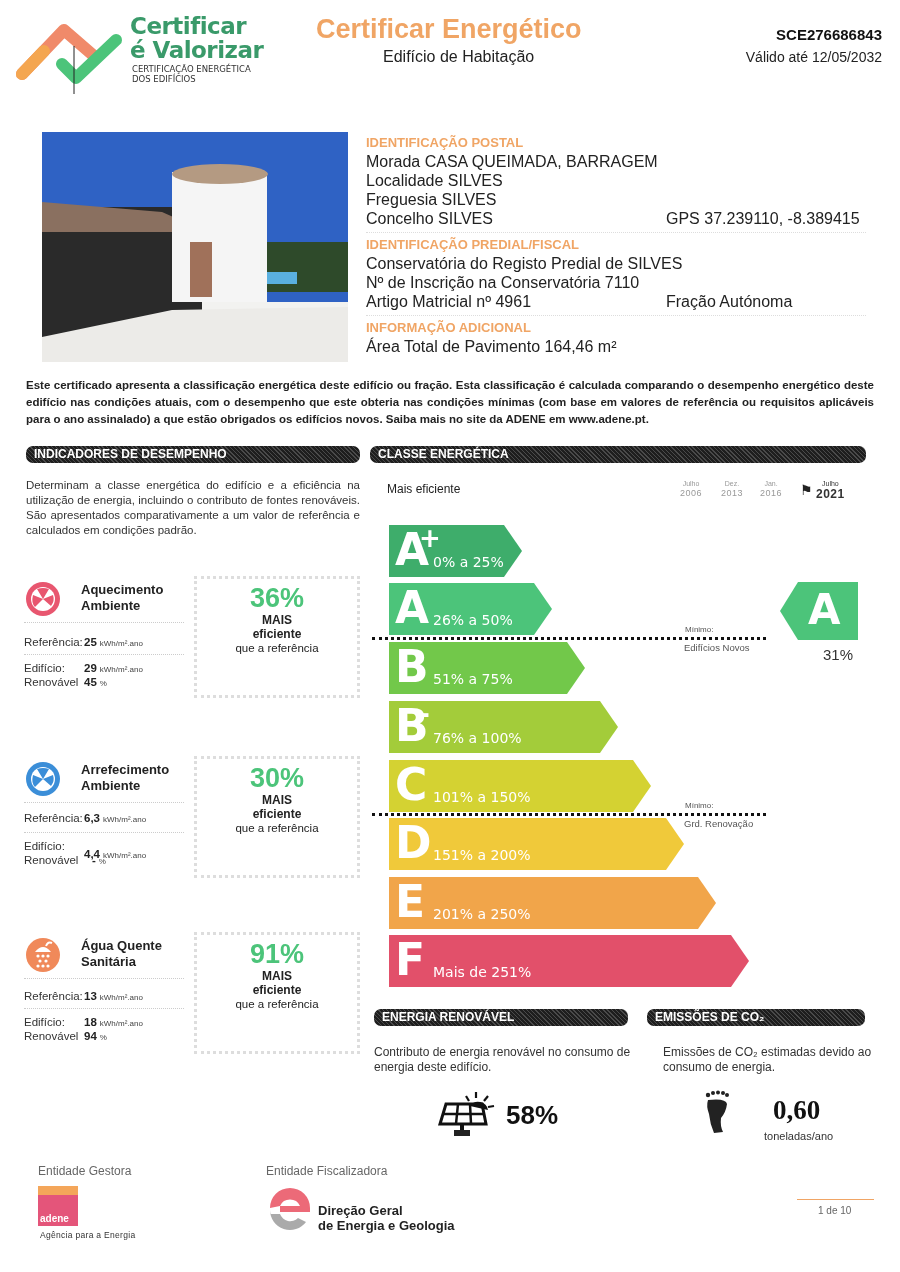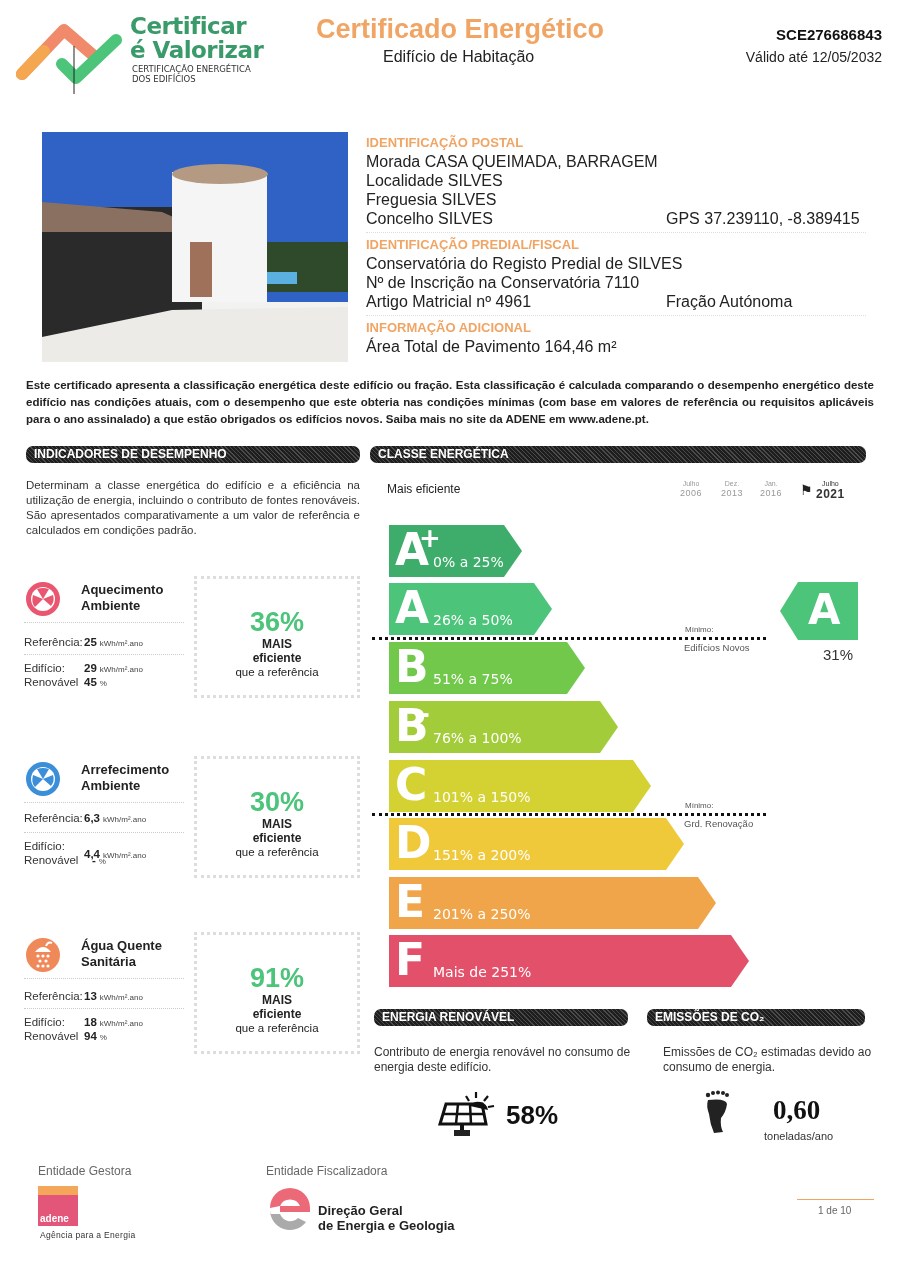--- a/index.html
+++ b/index.html
@@ -36,21 +36,21 @@
 
   
   .ind { left: 24px; width: 340px; height: 125px; }
   .ind-icon { position: absolute; left: 2px; top: 6px; width: 34px; height: 34px; border-radius: 50%; }
   .ind-name { position: absolute; left: 57px; top: 6px; font-size: 13px; font-weight: bold; line-height: 16px; color: #222; }
   .ind-line { position: absolute; left: 0; width: 160px; border-top: 1px dotted #ccc; }
   .ind-label { position: absolute; left: 0; font-size: 11.5px; color: #333; }
   .ind-val { position: absolute; left: 60px; font-size: 11.5px; font-weight: bold; color: #222; }
   .ind-unit { font-size: 8px; font-weight: normal; color: #444; margin-left: 3px; }
   .ind-box { position: absolute; left: 170px; top: 0; width: 166px; height: 122px; border: 3px dotted #ddd; text-align: center; }
-  .ind-pct { font-size: 27px; font-weight: bold; color: #4cc47a; margin-top: 28px; line-height: 30px; }
+  .ind-pct { font-size: 27px; font-weight: bold; color: #4cc47a; margin-top: 4px; line-height: 30px; }
   .ind-mais { font-size: 12px; font-weight: bold; line-height: 14px; color: #222; }
   .ind-efi { font-size: 12px; font-weight: bold; line-height: 14px; color: #222; }
   .ind-ref { font-size: 11.5px; line-height: 14px; color: #222; }
 
   
   .more-eff { left: 387px; top: 482px; font-size: 12px; color: #222; }
   .years { left: 680px; top: 480px; width: 190px; height: 22px; }
   .yr { position: absolute; top: 0; text-align: center; color: #999; }
   .yr .m { font-size: 7px; display: block; line-height: 8px; }
   .yr .y { font-size: 9px; display: block; line-height: 10px; letter-spacing: 0.5px; }
@@ -100,21 +100,21 @@
   <div class="abs logo-title">
     <div>Certificar</div>
     <div>é Valorizar</div>
   </div>
   <div class="abs logo-sub">
     <div>CERTIFICAÇÃO ENERGÉTICA</div>
     <div>DOS EDIFÍCIOS</div>
   </div>
 </div>
 
-<div class="abs doc-title">Certificado Energético</div>
+<div class="abs doc-title">Certificar Energético</div>
 <div class="abs doc-subtitle">Edifício de Habitação</div>
 <div class="abs cert-id">SCE276686843</div>
 <div class="abs validity">Válido até 12/05/2032</div>
 
 <div class="abs photo">
   <svg width="306" height="230" viewBox="0 0 306 230">
     <rect width="306" height="230" fill="#2f62c4"></rect>
     <rect x="0" y="170" width="306" height="60" fill="#f2f2f0"></rect>
     <rect x="0" y="75" width="160" height="130" fill="#2a2a2a"></rect>
     <polygon points="0,70 120,80 165,100 0,100" fill="#8a7060"></polygon>

